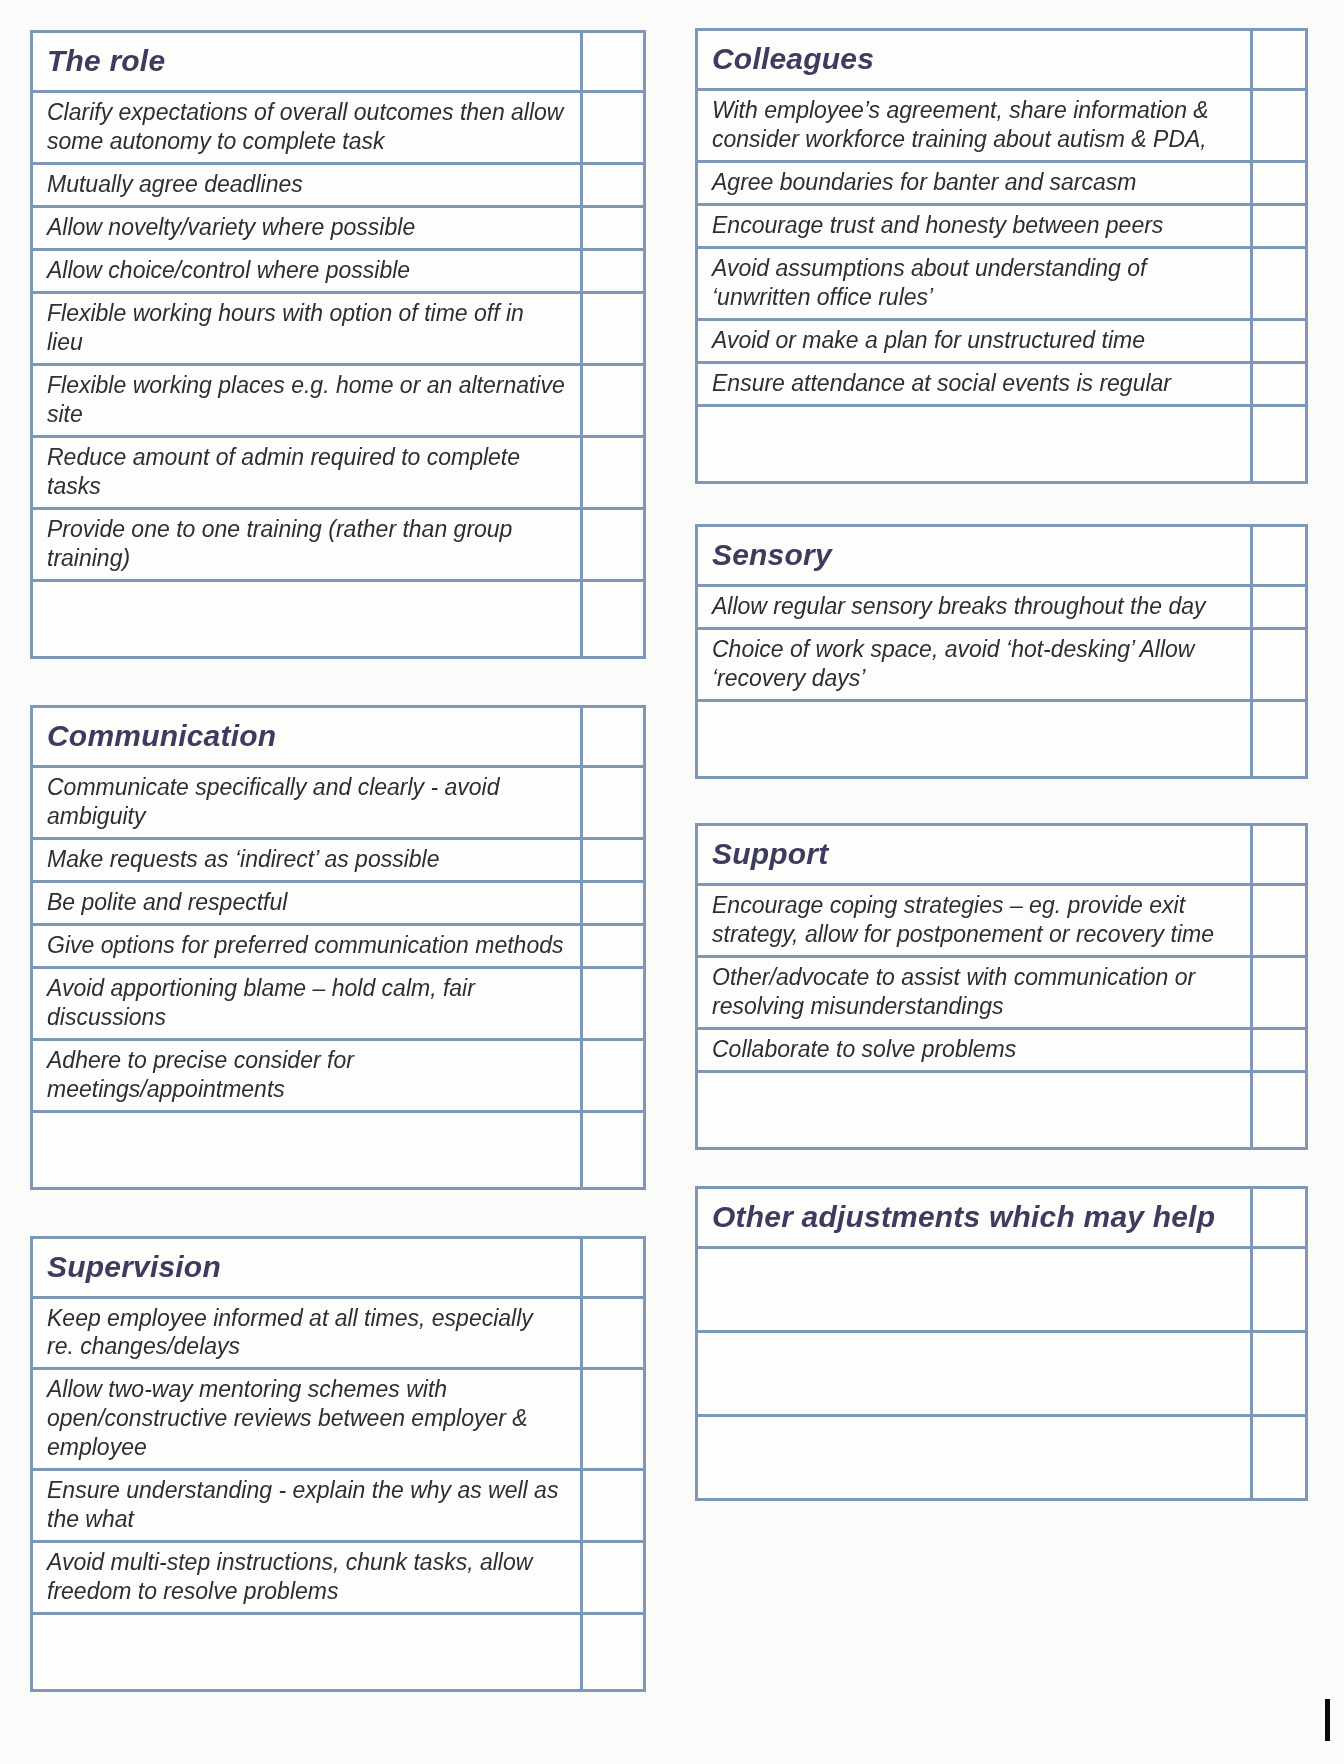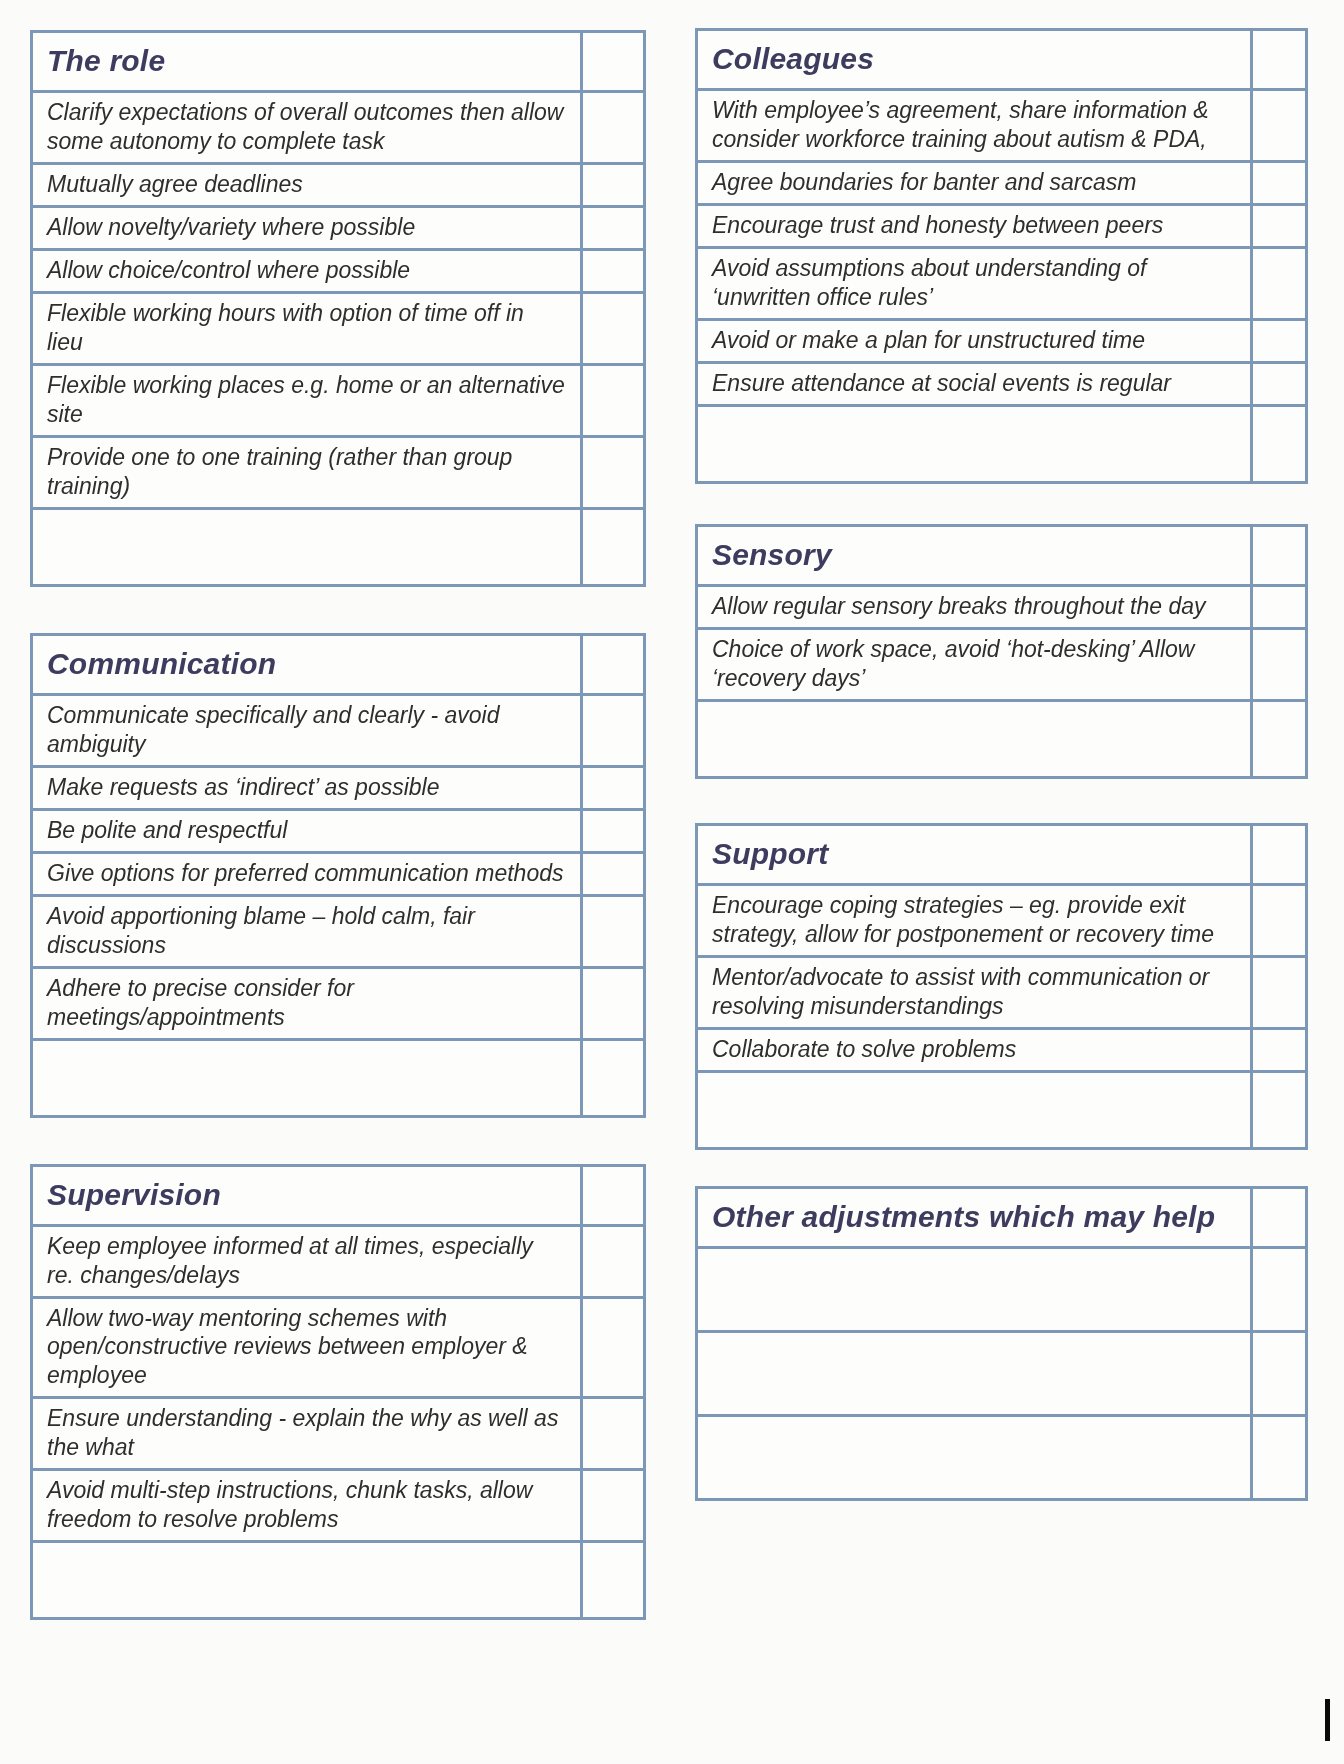--- a/index.html
+++ b/index.html
@@ -97,20 +97,24 @@
         </div>
         <div class="trow">
           <div class="cell text">Flexible working hours with option of time off in lieu</div>
           <div class="cell check"></div>
         </div>
         <div class="trow">
           <div class="cell text">Flexible working places e.g. home or an alternative site</div>
           <div class="cell check"></div>
         </div>
         <div class="trow">
+          <div class="cell text">Reduce amount of admin required to complete tasks</div>
+          <div class="cell check"></div>
+        </div>
+        <div class="trow">
           <div class="cell text">Provide one to one training (rather than group training)</div>
           <div class="cell check"></div>
         </div>
         <div class="trow empty">
           <div class="cell text"></div>
           <div class="cell check"></div>
         </div>
       </div>
       <div class="tbl">
         <div class="trow header">
@@ -229,21 +233,21 @@
       <div class="tbl">
         <div class="trow header">
           <div class="cell text">Support</div>
           <div class="cell check"></div>
         </div>
         <div class="trow">
           <div class="cell text">Encourage coping strategies – eg. provide exit strategy, allow for postponement or recovery time</div>
           <div class="cell check"></div>
         </div>
         <div class="trow">
-          <div class="cell text">Mentor/advocate to assist with communication or resolving misunderstandings</div>
+          <div class="cell text">Other/advocate to assist with communication or resolving misunderstandings</div>
           <div class="cell check"></div>
         </div>
         <div class="trow">
           <div class="cell text">Collaborate to solve problems</div>
           <div class="cell check"></div>
         </div>
         <div class="trow empty">
           <div class="cell text"></div>
           <div class="cell check"></div>
         </div>

